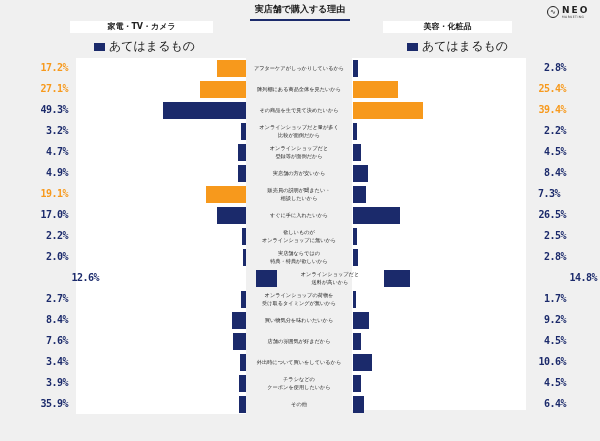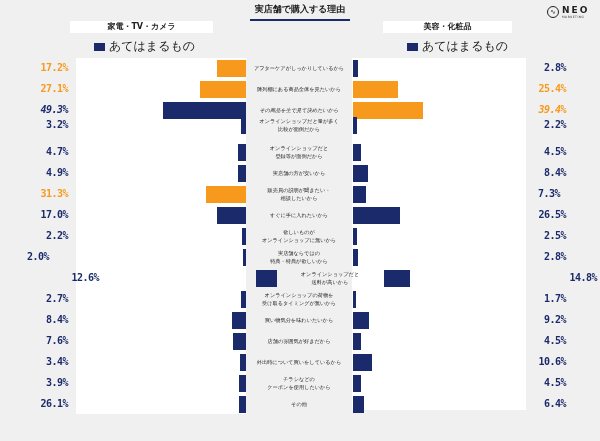--- a/index.html
+++ b/index.html
@@ -102,28 +102,28 @@
       <div class="bar bar-right" style="width: 4.956px; background: rgb(27, 42, 107);"></div>
       <div class="val val-right" style="color: rgb(27, 42, 107);">2.8%</div>
     </div>
     <div class="row" style="top: 21px;">
       <div class="val val-left" style="color: rgb(247, 153, 28);">27.1%</div>
       <div class="bar bar-left" style="width: 45.528px; background: rgb(247, 153, 28);"></div>
       <div class="label">陳列棚にある商品全体を見たいから</div>
       <div class="bar bar-right" style="width: 44.958px; background: rgb(247, 153, 28);"></div>
       <div class="val val-right" style="color: rgb(247, 153, 28);">25.4%</div>
     </div>
-    <div class="row" style="top: 42px; font-style: italic;">
+    <div class="row" style="top: 42px;">
       <div class="val val-left" style="color: rgb(27, 42, 107);">49.3%</div>
       <div class="bar bar-left" style="width: 82.824px; background: rgb(27, 42, 107);"></div>
       <div class="label">その商品を生で見て決めたいから</div>
       <div class="bar bar-right" style="width: 69.738px; background: rgb(247, 153, 28);"></div>
       <div class="val val-right" style="color: rgb(247, 153, 28);">39.4%</div>
     </div>
-    <div class="row" style="top: 57px; text-decoration: underline;">
+    <div class="row" style="top: 63px; text-decoration: underline;">
       <div class="val val-left" style="color: rgb(27, 42, 107);">3.2%</div>
       <div class="bar bar-left" style="width: 5.376px; background: rgb(27, 42, 107);"></div>
       <div class="label">オンラインショップだと量が多く
 比較が面倒だから</div>
       <div class="bar bar-right" style="width: 3.894px; background: rgb(27, 42, 107);"></div>
       <div class="val val-right" style="color: rgb(27, 42, 107);">2.2%</div>
     </div>
     <div class="row" style="top: 84px;">
       <div class="val val-left" style="color: rgb(27, 42, 107);">4.7%</div>
       <div class="bar bar-left" style="width: 7.896px; background: rgb(27, 42, 107);"></div>
@@ -133,21 +133,21 @@
       <div class="val val-right" style="color: rgb(27, 42, 107);">4.5%</div>
     </div>
     <div class="row" style="top: 105px;">
       <div class="val val-left" style="color: rgb(27, 42, 107);">4.9%</div>
       <div class="bar bar-left" style="width: 8.232px; background: rgb(27, 42, 107);"></div>
       <div class="label">実店舗の方が安いから</div>
       <div class="bar bar-right" style="width: 14.868px; background: rgb(27, 42, 107);"></div>
       <div class="val val-right" style="color: rgb(27, 42, 107);">8.4%</div>
     </div>
     <div class="row" style="top: 126px;">
-      <div class="val val-left" style="color: rgb(247, 153, 28);">31.3%</div>
+      <div class="val val-left" style="color: rgb(247, 153, 28);">19.1%</div>
       <div class="bar bar-left" style="width: 40.152px; background: rgb(247, 153, 28);"></div>
       <div class="label">販売員の説明が聞きたい・
 相談したいから</div>
       <div class="bar bar-right" style="width: 12.921px; background: rgb(27, 42, 107);"></div>
       <div class="val val-right" style="color: rgb(27, 42, 107); text-align: center;">7.3%</div>
     </div>
     <div class="row" style="top: 147px;">
       <div class="val val-left" style="color: rgb(27, 42, 107);">17.0%</div>
       <div class="bar bar-left" style="width: 28.56px; background: rgb(27, 42, 107);"></div>
       <div class="label">すぐに手に入れたいから</div>
@@ -156,21 +156,21 @@
     </div>
     <div class="row" style="top: 168px;">
       <div class="val val-left" style="color: rgb(27, 42, 107);">2.2%</div>
       <div class="bar bar-left" style="width: 3.696px; background: rgb(27, 42, 107);"></div>
       <div class="label">欲しいものが
 オンラインショップに無いから</div>
       <div class="bar bar-right" style="width: 4.425px; background: rgb(27, 42, 107);"></div>
       <div class="val val-right" style="color: rgb(27, 42, 107);">2.5%</div>
     </div>
     <div class="row" style="top: 189px;">
-      <div class="val val-left" style="color: rgb(27, 42, 107); text-align: center;">2.0%</div>
+      <div class="val val-left" style="color: rgb(27, 42, 107);">2.0%</div>
       <div class="bar bar-left" style="width: 3.36px; background: rgb(27, 42, 107);"></div>
       <div class="label">実店舗ならではの
 特典・特典が欲しいから</div>
       <div class="bar bar-right" style="width: 4.956px; background: rgb(27, 42, 107);"></div>
       <div class="val val-right" style="color: rgb(27, 42, 107);">2.8%</div>
     </div>
     <div class="row" style="top: 210px; margin-left: 31px;">
       <div class="val val-left" style="color: rgb(27, 42, 107);">12.6%</div>
       <div class="bar bar-left" style="width: 21.168px; background: rgb(27, 42, 107);"></div>
       <div class="label">オンラインショップだと
@@ -209,19 +209,19 @@
     </div>
     <div class="row" style="top: 315px;">
       <div class="val val-left" style="color: rgb(27, 42, 107);">3.9%</div>
       <div class="bar bar-left" style="width: 6.552px; background: rgb(27, 42, 107);"></div>
       <div class="label">チラシなどの
 クーポンを使用したいから</div>
       <div class="bar bar-right" style="width: 7.965px; background: rgb(27, 42, 107);"></div>
       <div class="val val-right" style="color: rgb(27, 42, 107);">4.5%</div>
     </div>
     <div class="row" style="top: 336px;">
-      <div class="val val-left" style="color: rgb(27, 42, 107);">26.1%</div>
+      <div class="val val-left" style="color: rgb(27, 42, 107);">35.9%</div>
       <div class="bar bar-left" style="width: 7.392px; background: rgb(27, 42, 107);"></div>
       <div class="label">その他</div>
       <div class="bar bar-right" style="width: 11.328px; background: rgb(27, 42, 107);"></div>
       <div class="val val-right" style="color: rgb(27, 42, 107);">6.4%</div>
     </div>
   </div>
 
 </body></html>

